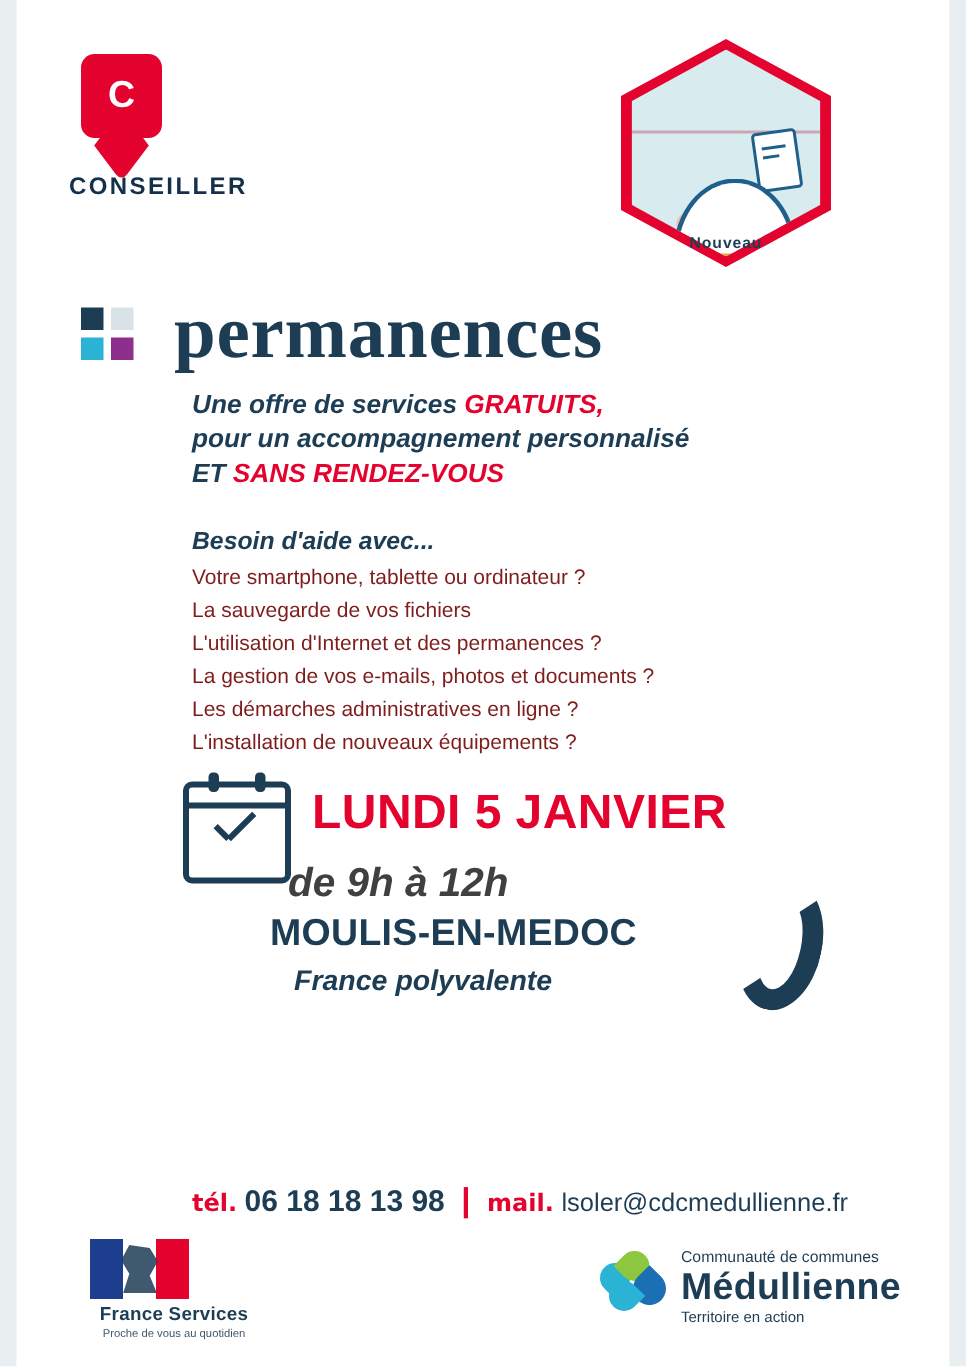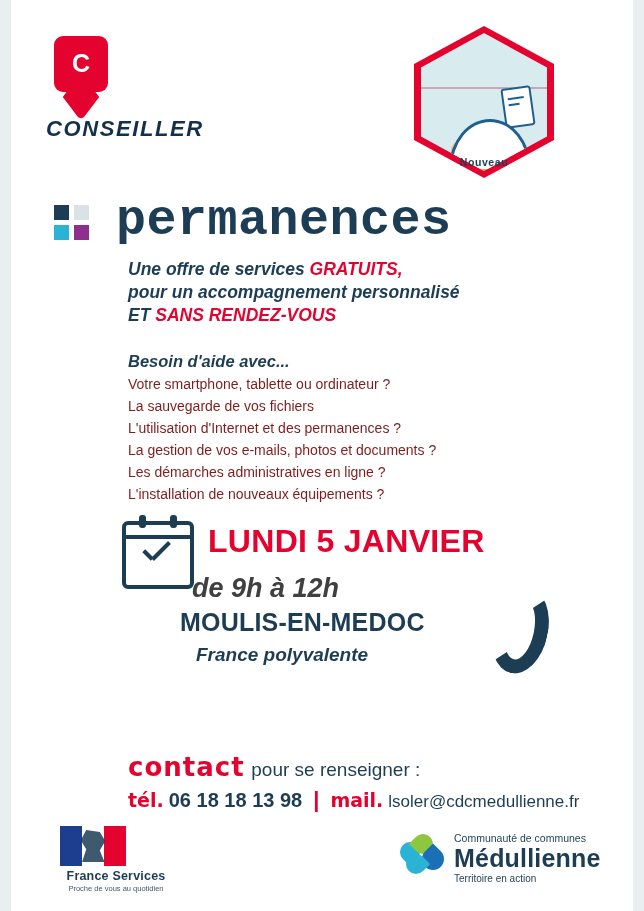--- a/index.html
+++ b/index.html
@@ -82,26 +82,25 @@
     content: "";
     position: absolute;
     left: 10px;
     top: 11px;
     width: 12px;
     height: 5px;
     background: #e4032e;
   }
   .cn-text {
     margin-top: 8px;
-    font-size: 22px;
+    font-size: 16px;
     font-weight: bold;
     letter-spacing: 1.6px;
     line-height: 1.15;
     color: #14304a;
-    font-style: italic;
   }
 
   
   .badge {
     position: absolute;
     right: 62px;
     top: 26px;
     width: 168px;
     height: 152px;
   }
@@ -201,21 +200,21 @@
   .sq4 { left: 20px; top: 20px; background: #8e2f8e; }
 
   .title {
     position: absolute;
     left: 116px;
     top: 192px;
     font-size: 50px;
     font-weight: bold;
     color: #1d3d55;
     letter-spacing: 0.5px;
-    font-family: Liberation Mono, monospace;
+    font-family: Liberation Serif, serif;
   }
 
   .subtitle {
     position: absolute;
     left: 128px;
     top: 258px;
     width: 460px;
     font-size: 17.5px;
     font-weight: bold;
     font-style: italic;
@@ -368,21 +367,21 @@
   .contact-line2 {
     position: absolute;
     left: 128px;
     top: 787px;
     font-size: 18px;
     color: #1d3d55;
   }
   .lbl-red {
     color: #e4032e;
     font-weight: bold;
-    font-size: 19px;
+    font-size: 16px;
     font-family: "DejaVu Sans", sans-serif;
   }
   .val-dark {
     color: #1d3d55;
     font-weight: bold;
     font-size: 20px;
   }
   .sep {
     color: #e4032e;
     font-weight: bold;
@@ -556,24 +555,20 @@
     <div class="cal-peg r"></div>
     <div class="cal-top"></div>
     <div class="cal-check"></div>
   </div>
   <div class="date-main">LUNDI 5 JANVIER</div>
   <div class="date-hours">de 9h à 12h</div>
   <div class="place">MOULIS-EN-MEDOC</div>
   <div class="place-sub">France polyvalente</div>
   <div class="swoosh"></div>
 
-  <div class="contact-line1">
-    <span class="contact-word">contact</span>
-    <span class="contact-after">pour se renseigner :</span>
-  </div>
   <div class="contact-line2">
     <span class="lbl-red">tél.</span>
     <span class="val-dark">06 18 18 13 98</span>
     <span class="sep">|</span>
     <span class="lbl-red">mail.</span>
     <span class="mail-val">lsoler@cdcmedullienne.fr</span>
   </div>
 
   <div class="fs-logo">
     <div class="fs-flag">

